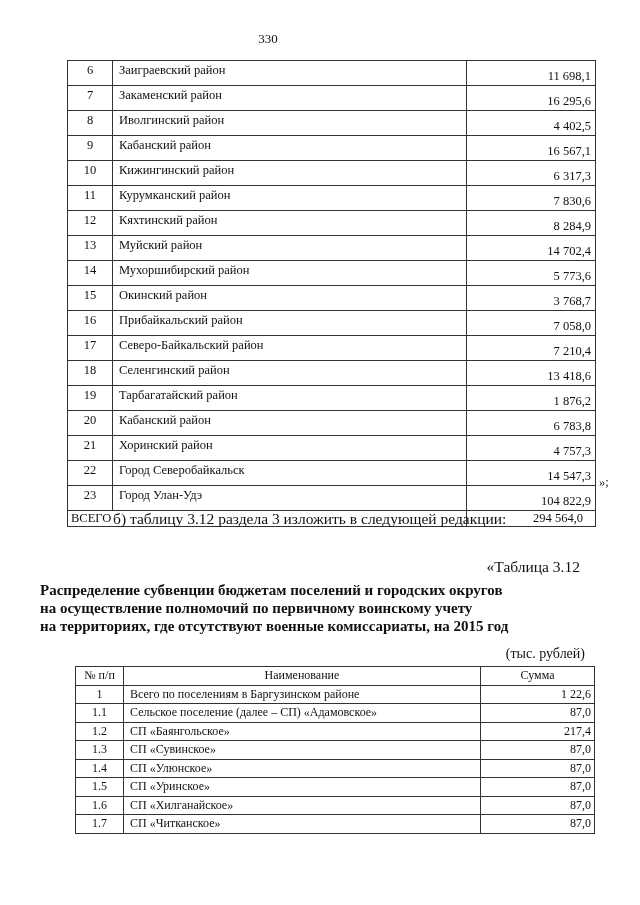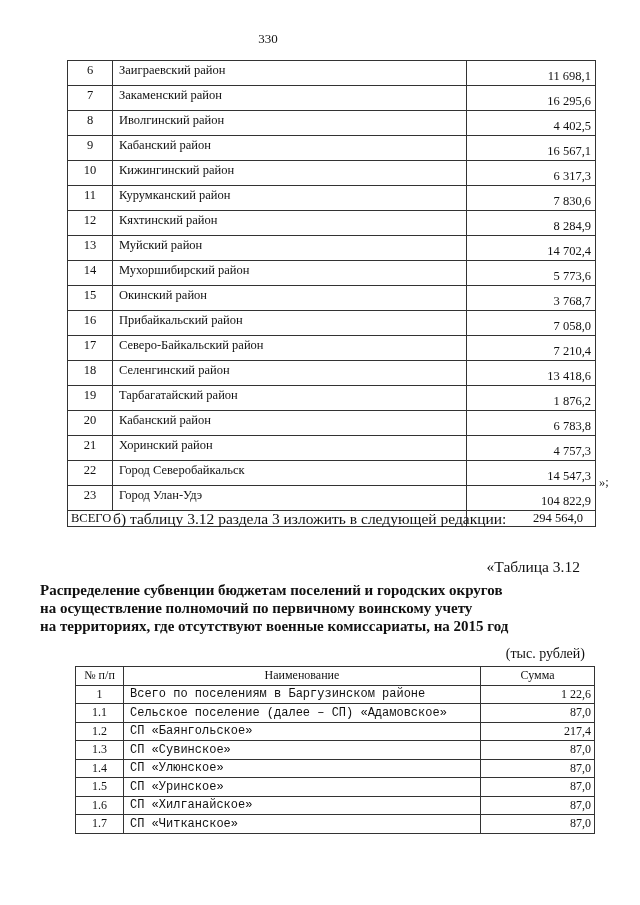--- a/index.html
+++ b/index.html
@@ -25,21 +25,21 @@
   .table-caption { position:absolute; right:60px; top:549px; font-size:15.5px;margin-top:9px; }
   .table-title { position:absolute; left:40px; width:580px; top:581px; 
                  font-weight:bold; font-size:15px; line-height:18px; }
   .units { position:absolute; right:55px; top:646px; font-size:14px; }
 
   #t2 { left:75px; top:666px; width:519px; font-size:12px; }
   #t2 col.c1 { width:48px; } #t2 col.c2 { width:357px; } #t2 col.c3 { width:114px; }
   #t2 td, #t2 th { height:17.5px; }
   #t2 th { text-align:center; }
   #t2 td.num { text-align:center; }
-  #t2 td.name { padding-left:6px;font-family:Liberation Mono, monospace; }
+  #t2 td.name { padding-left:6px; }
   #t2 td.val { text-align:right; padding-right:3px; }
 </style>
 </head>
 <body>
 
 <div class="page-number">330</div>
 
 <table id="t1">
   <colgroup>
       <col class="c1">

